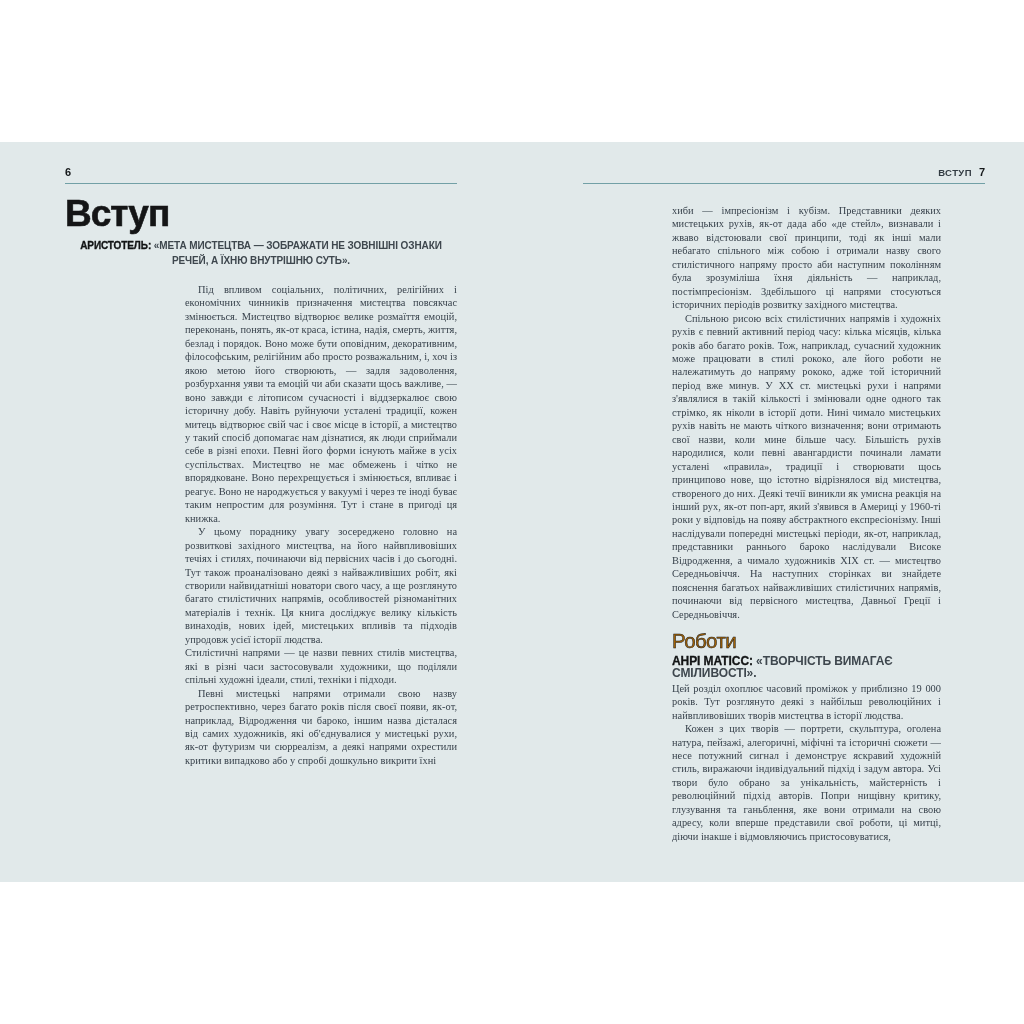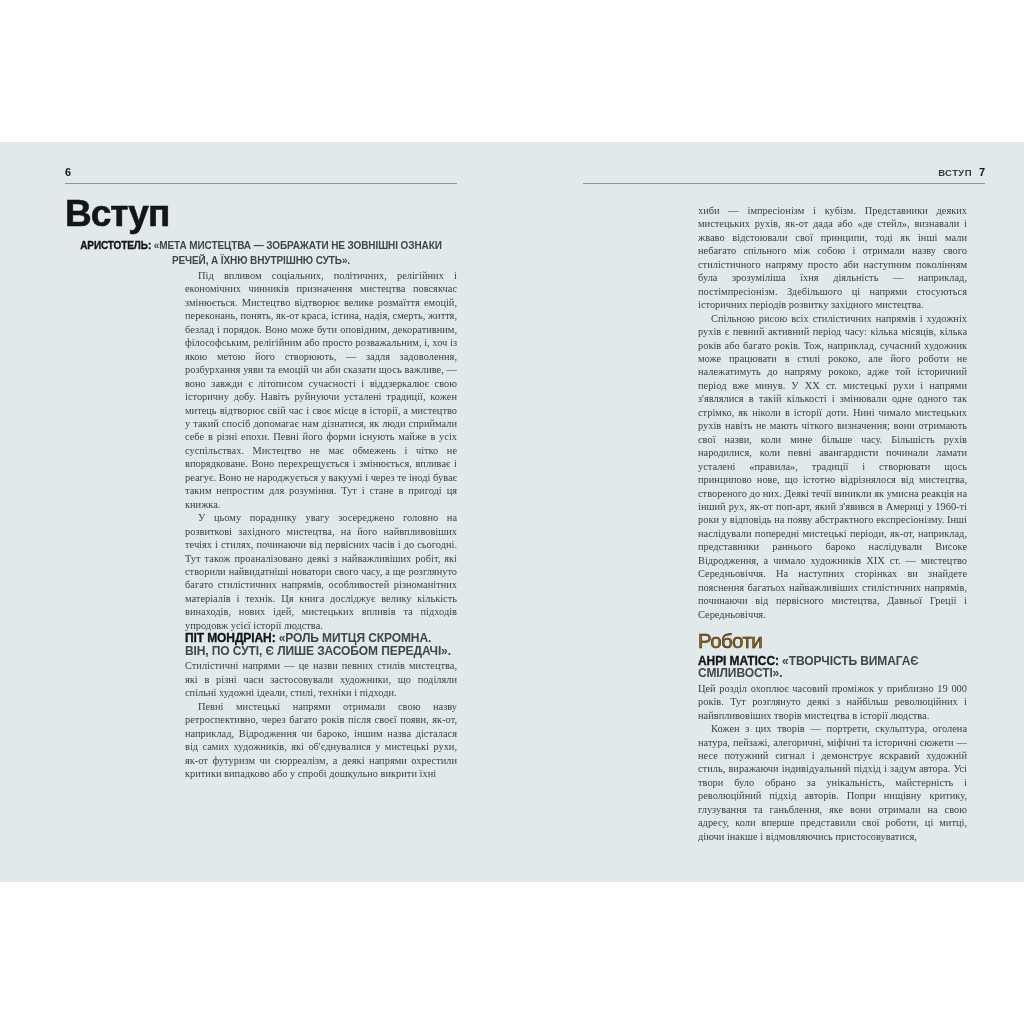--- a/index.html
+++ b/index.html
@@ -17,22 +17,22 @@
   .head-rule{height:0;border-top:1.6px solid var(--rule,#72a0a6);margin-top:5px;}
 
   .chapter-title{font-size:37px;line-height:1.0;font-weight:bold;letter-spacing:-1px;
     color:#141516;margin-top:11px;-webkit-text-stroke:.6px #141516;}
   .epigraph{margin-top:7px;font-size:10px;line-height:14.5px;letter-spacing:-0.1px;
     color:#3e474e;font-weight:700;max-width:398px;text-align:center;}
   .epigraph .author{color:#121415;font-weight:800;-webkit-text-stroke:.3px #121415;}
 
   .body-col{font-family:"Liberation Serif",serif;font-size:10.4px;line-height:13.45px;
     color:#39434d;text-align:justify;}
-  .page-left .body-col{margin-left:120px;width:272px;margin-top:1px;}
-  .page-right .body-col{margin-left:115px;width:269px;margin-top:20px;}
+  .page-left .body-col{margin-left:120px;width:272px;margin-top:15px;}
+  .page-right .body-col{margin-left:89px;width:269px;margin-top:20px;}
   .body-col p{margin:0;text-indent:13px;}
   .body-col p.no-indent{text-indent:0;}
 
   .section-heading{font-family:"Liberation Sans",sans-serif;font-size:20.5px;line-height:1.05;
     font-weight:normal;letter-spacing:-0.6px;color:#a16207;-webkit-text-stroke:.5px #141516;
     margin:9px 0 3px 0;text-indent:0;}
   .section-epigraph{font-family:"Liberation Sans",sans-serif;font-size:12px;line-height:12.6px;
     letter-spacing:-0.1px;font-weight:700;color:#3e474e;text-align:left;text-indent:0;margin-bottom:2px;}
   .section-epigraph .author{color:#121415;font-weight:800;-webkit-text-stroke:.3px #121415;}
 </style>
@@ -52,24 +52,20 @@
 
       <div class="epigraph">
         <span class="author">АРИСТОТЕЛЬ:</span>
         <span>«МЕТА МИСТЕЦТВА — ЗОБРАЖАТИ НЕ ЗОВНІШНІ ОЗНАКИ РЕЧЕЙ, А ЇХНЮ ВНУТРІШНЮ СУТЬ».</span>
       </div>
 
       <div class="body-col">
         <p>Під впливом соціальних, політичних, релігійних і економічних чинників призначення мистецтва повсякчас змінюється. Мистецтво відтворює велике розмаїття емоцій, переконань, понять, як-от краса, істина, надія, смерть, життя, безлад і порядок. Воно може бути оповідним, декоративним, філософським, релігійним або просто розважальним, і, хоч із якою метою його створюють, — задля задоволення, розбурхання уяви та емоцій чи аби сказати щось важливе, — воно завжди є літописом сучасності і віддзеркалює свою історичну добу. Навіть руйнуючи усталені традиції, кожен митець відтворює свій час і своє місце в історії, а мистецтво у такий спосіб допомагає нам дізнатися, як люди сприймали себе в різні епохи. Певні його форми існують майже в усіх суспільствах. Мистецтво не має обмежень і чітко не впорядковане. Воно перехрещується і змінюється, впливає і реагує. Воно не народжується у вакуумі і через те іноді буває таким непростим для розуміння. Тут і стане в пригоді ця книжка.</p>
         <p>У цьому пораднику увагу зосереджено головно на розвиткові західного мистецтва, на його найвпливовіших течіях і стилях, починаючи від первісних часів і до сьогодні. Тут також проаналізовано деякі з найважливіших робіт, які створили найвидатніші новатори свого часу, а ще розглянуто багато стилістичних напрямів, особливостей різноманітних матеріалів і технік. Ця книга досліджує велику кількість винаходів, нових ідей, мистецьких впливів та підходів упродовж усієї історії людства.</p>
 
-        <div class="section-epigraph">
-          <span class="author">ПІТ МОНДРІАН:</span>
-          <span>«РОЛЬ МИТЦЯ СКРОМНА. ВІН, ПО СУТІ, Є ЛИШЕ ЗАСОБОМ ПЕРЕДАЧІ».</span>
-        </div>
         <p class="no-indent">Стилістичні напрями — це назви певних стилів мистецтва, які в різні часи застосовували художники, що поділяли спільні художні ідеали, стилі, техніки і підходи.</p>
         <p>Певні мистецькі напрями отримали свою назву ретроспективно, через багато років після своєї появи, як-от, наприклад, Відродження чи бароко, іншим назва дісталася від самих художників, які об'єднувалися у мистецькі рухи, як-от футуризм чи сюрреалізм, а деякі напрями охрестили критики випадково або у спробі дошкульно викрити їхні</p>
       </div>
     </div>
 
     <div class="page page-right">
       <div class="folio-row right">
         <span class="running-head">ВСТУП</span>
         <span class="folio">7</span>
       </div>

